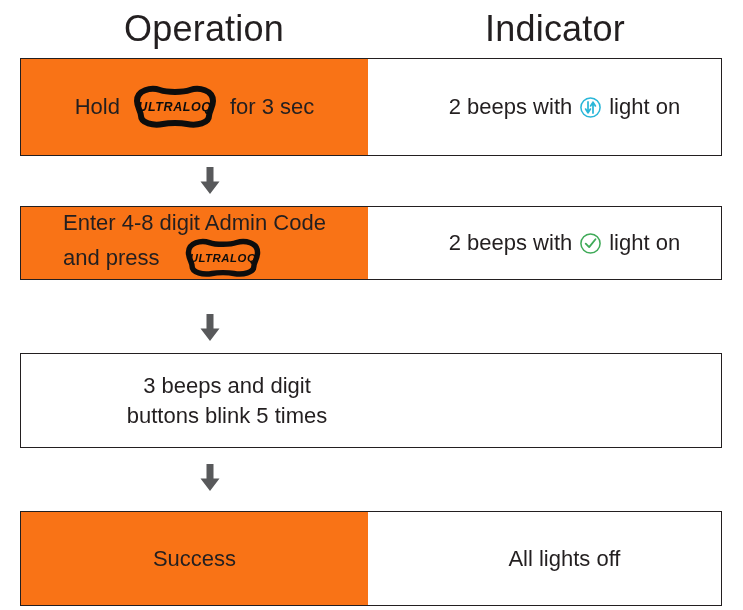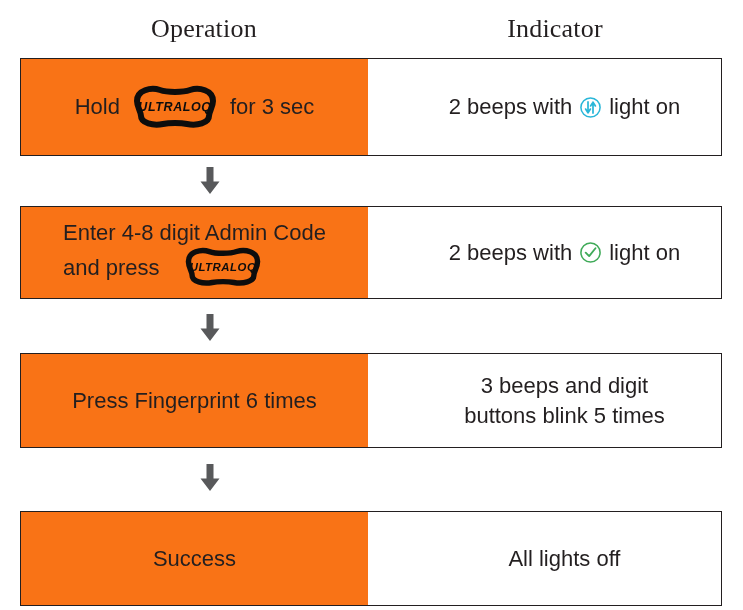--- a/index.html
+++ b/index.html
@@ -22,25 +22,24 @@
     left: 20px;
     top: 6px;
     width: 702px;
     height: 46px;
     display: flex;
   }
   .header-cell {
     display: flex;
     align-items: center;
     justify-content: center;
-    font-size: 26px;
+    font-size: 36px;
     font-weight: 400;
     letter-spacing: 0.2px;
     color: #231f20;
-    font-family: Liberation Serif, serif;
   }
   .header-op   { width: 368px; }
   .header-ind  { width: 334px; }
 
   
   .step-row {
     position: absolute;
     left: 20px;
     width: 702px;
     box-sizing: border-box;
@@ -74,21 +73,21 @@
     color: #231f20;
     display: flex;
     flex-wrap: wrap;
     align-items: center;
     justify-content: center;
     gap: 0px 7px;
   }
   .cell-text.stack { display: block; }
 
   .row1 { top: 58px;  height: 98px; }
-  .row2 { top: 206px; height: 93px; }
+  .row2 { top: 206px; height: 74px; }
   .row3 { top: 353px; height: 95px; }
   .row4 { top: 511px; height: 95px; }
 
   
   .uq-logo {
     display: inline-block;
     vertical-align: middle;
     position: relative;
     line-height: 0;
   }
@@ -193,25 +192,20 @@
   </div>
 </div>
 
 <div class="arrow arrow2">
   <svg width="28" height="30" viewBox="0 0 28 30" aria-hidden="true">
     <path d="M10.5 1 L17.5 1 L17.5 15.5 L23.5 15.5 L14 28 L4.5 15.5 L10.5 15.5 Z" fill="#58595b"></path>
   </svg>
 </div>
 
 <div class="step-row row3">
-  <div class="cell-op">
-    <div class="cell-text">
-      <span>Press Fingerprint 6 times</span>
-    </div>
-  </div>
   <div class="cell-ind">
     <div class="cell-text stack">
       <span class="line">3 beeps and digit</span>
       <span class="line">buttons blink 5 times</span>
     </div>
   </div>
 </div>
 
 <div class="arrow arrow3">
   <svg width="28" height="30" viewBox="0 0 28 30" aria-hidden="true">

